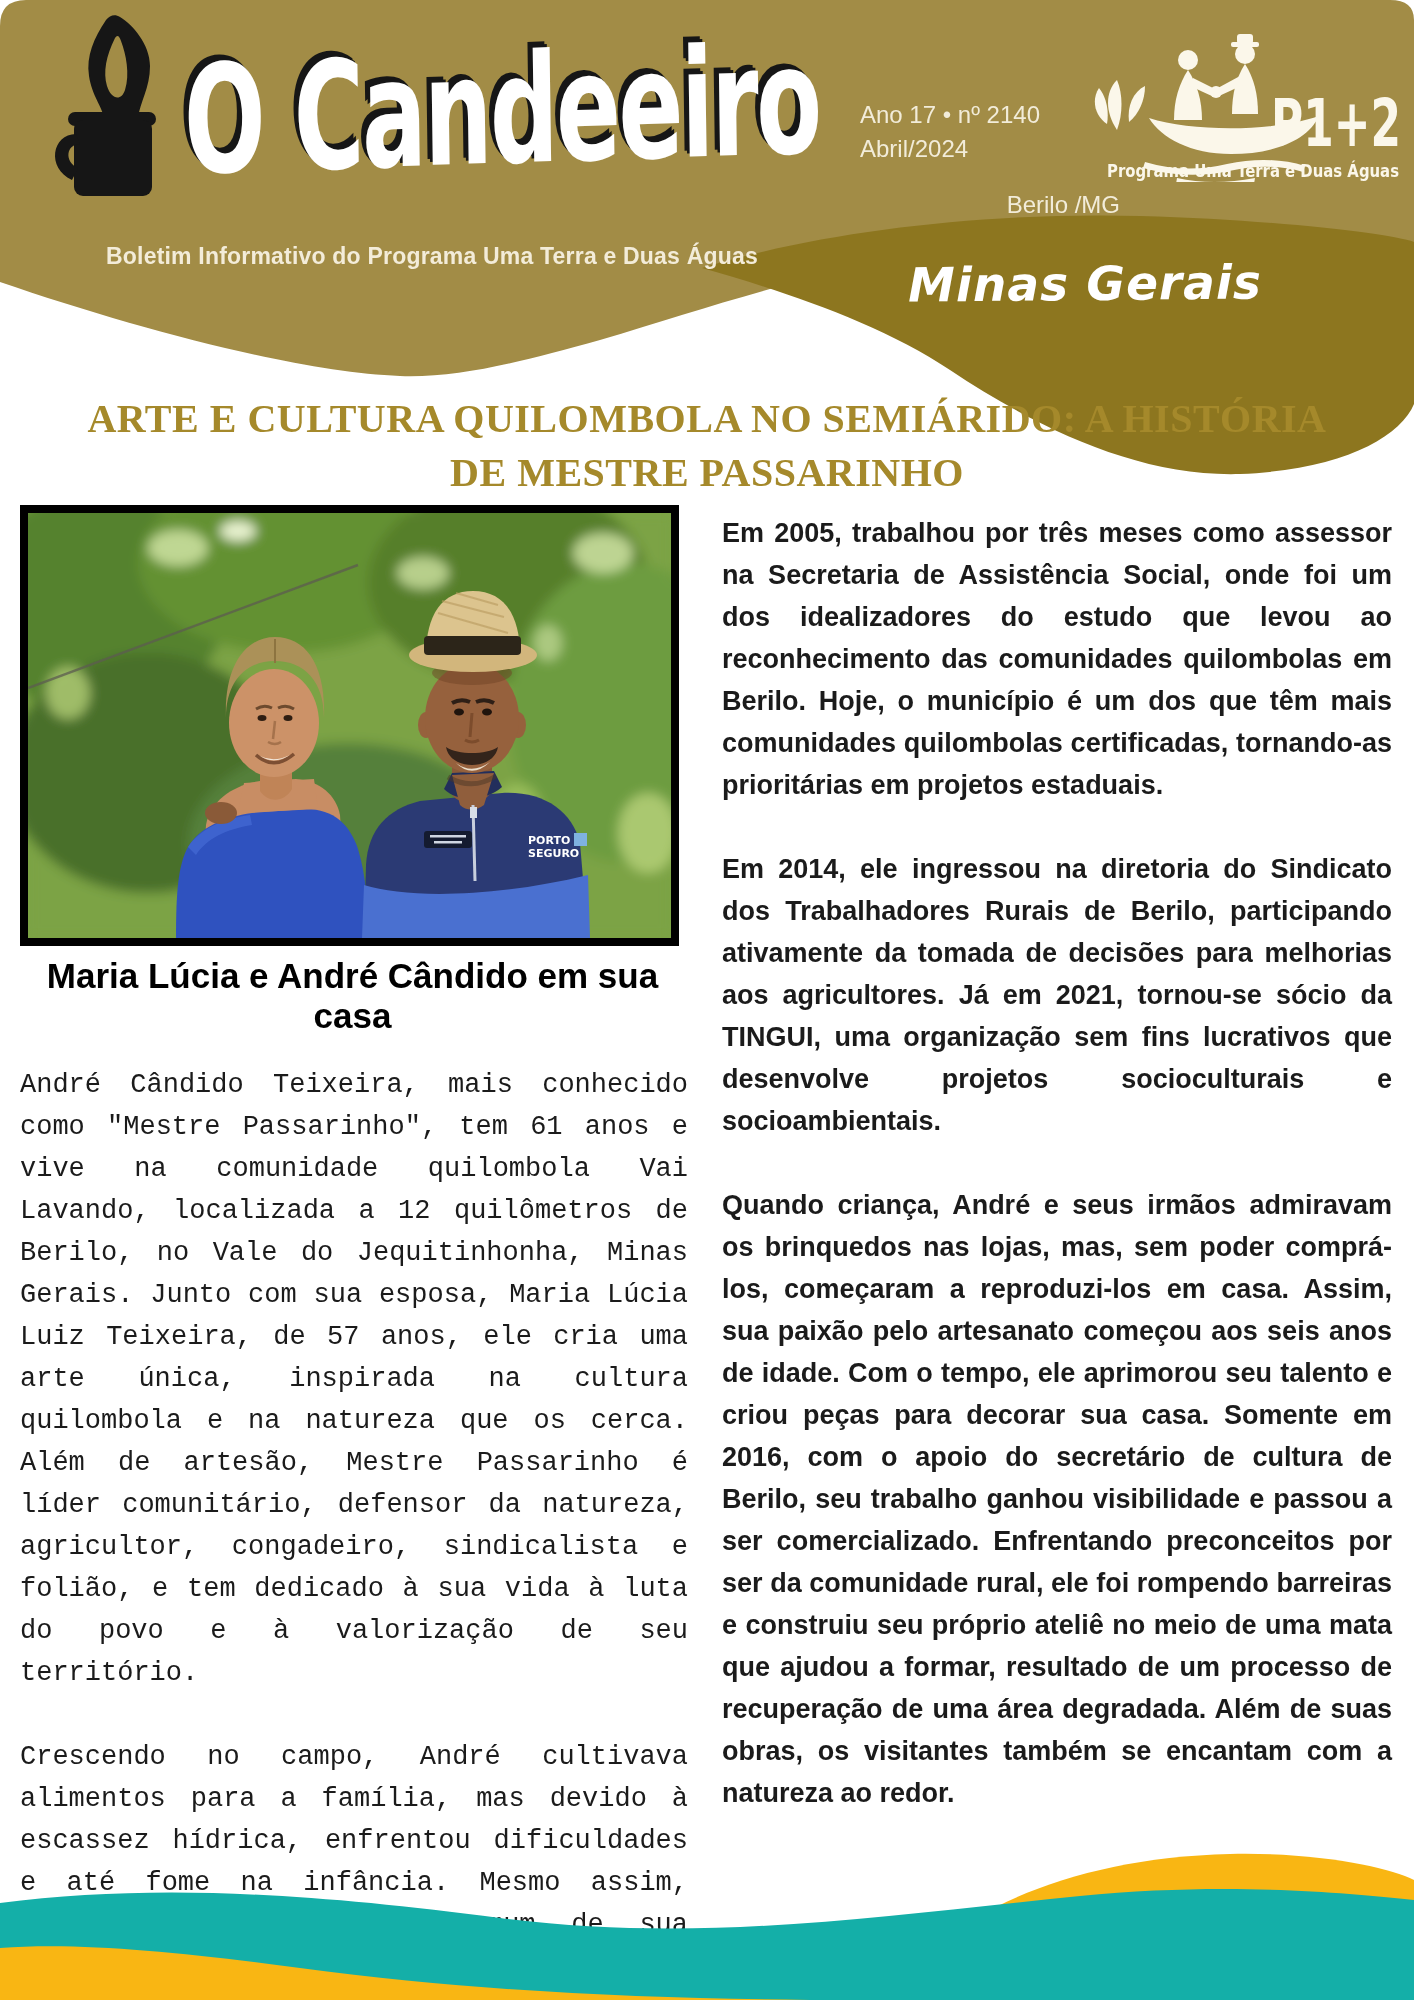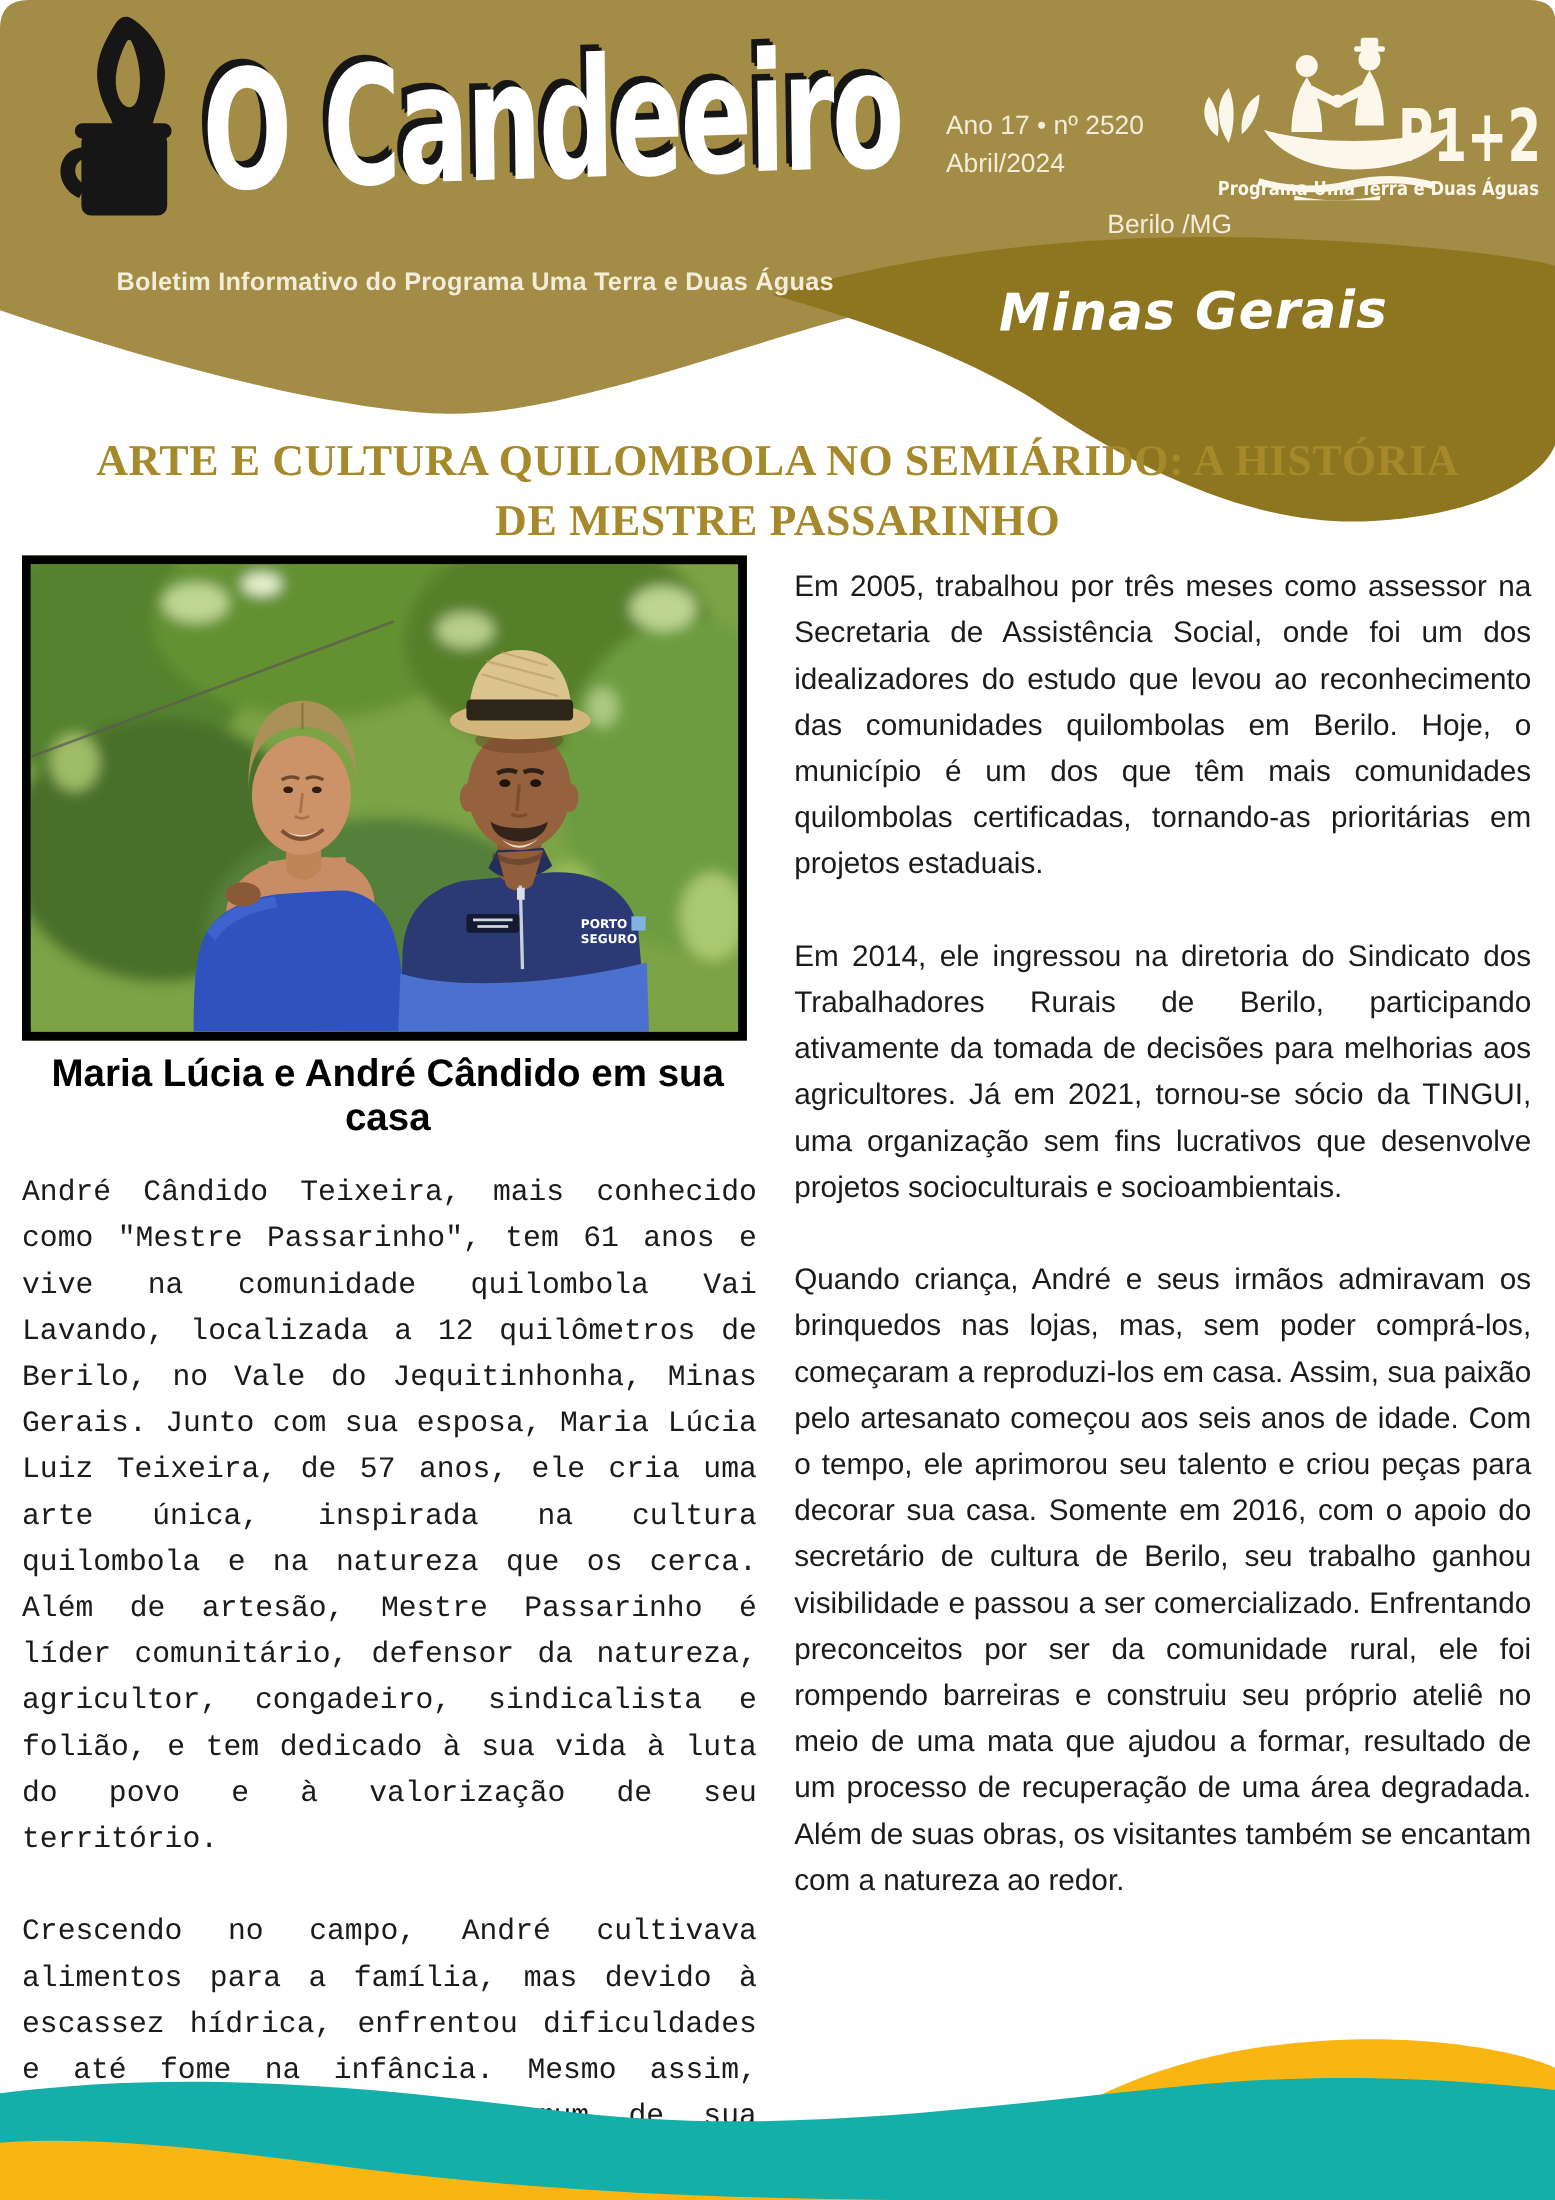--- a/index.html
+++ b/index.html
@@ -58,21 +58,21 @@
   }
   .photo-frame svg{display:block;width:643px;height:425px;}
   .photo-caption{
     left:20px;top:956px;width:665px;
     text-align:center;font-weight:bold;font-size:35px;color:#000;
   }
   
   .col{font-size:27px;line-height:42px;text-align:justify;color:#1b1b1b;}
   .col p{margin:0 0 42px 0;}
   .col-left{left:20px;top:1064px;width:668px;font-family:Liberation Mono, monospace;}
-  .col-right{left:722px;top:512px;width:670px;}
+  .col-right{left:722px;top:512px;width:670px;font-weight:bold;}
   
   #waves-svg{left:0;top:1840px;width:1414px;height:160px;}
 </style>
 </head>
 <body>
 
 <svg id="header-svg" class="abs" viewBox="0 0 1414 500" aria-hidden="true">
 
   <path fill="#A28C46" d="M0,282 L0,26 Q0,0 26,0 L1390,0 Q1414,0 1414,20 L1414,245
            C1240,216 1060,226 900,258
@@ -102,21 +102,21 @@
     <path d="M32,122 C8,122 2,156 28,168 L34,156 C20,150 22,132 36,132 Z"></path>
   </g>
 
   <path fill="#A28C46" d="M71,26 C62,44 59,60 63,74 C67,87 77,90 81,78 C86,62 82,42 77,29 C75,23 73,23 71,26 Z"></path>
 </svg>
 
 <div class="abs masthead-title">O Candeeiro</div>
 <div class="abs masthead-subtitle">Boletim Informativo do Programa Uma Terra e Duas Águas</div>
 
 <div class="abs issue-block">
-  <div>Ano 17 • nº 2520</div>
+  <div>Ano 17 • nº 2140</div>
   <div>Abril/2024</div>
   <div class="issue-city">Berilo /MG</div>
 </div>
 
 <svg id="p12-logo-svg" class="abs" viewBox="0 0 318 148" aria-hidden="true">
   <g fill="#FBF7EA" stroke="none">
 
     <path d="M24,96 C12,78 12,58 24,46 C30,60 30,80 24,96 Z"></path>
     <path d="M14,90 C2,82 -2,66 6,54 C14,64 16,78 14,90 Z"></path>
     <path d="M36,88 C34,72 40,58 52,52 C52,66 46,80 36,88 Z"></path>

